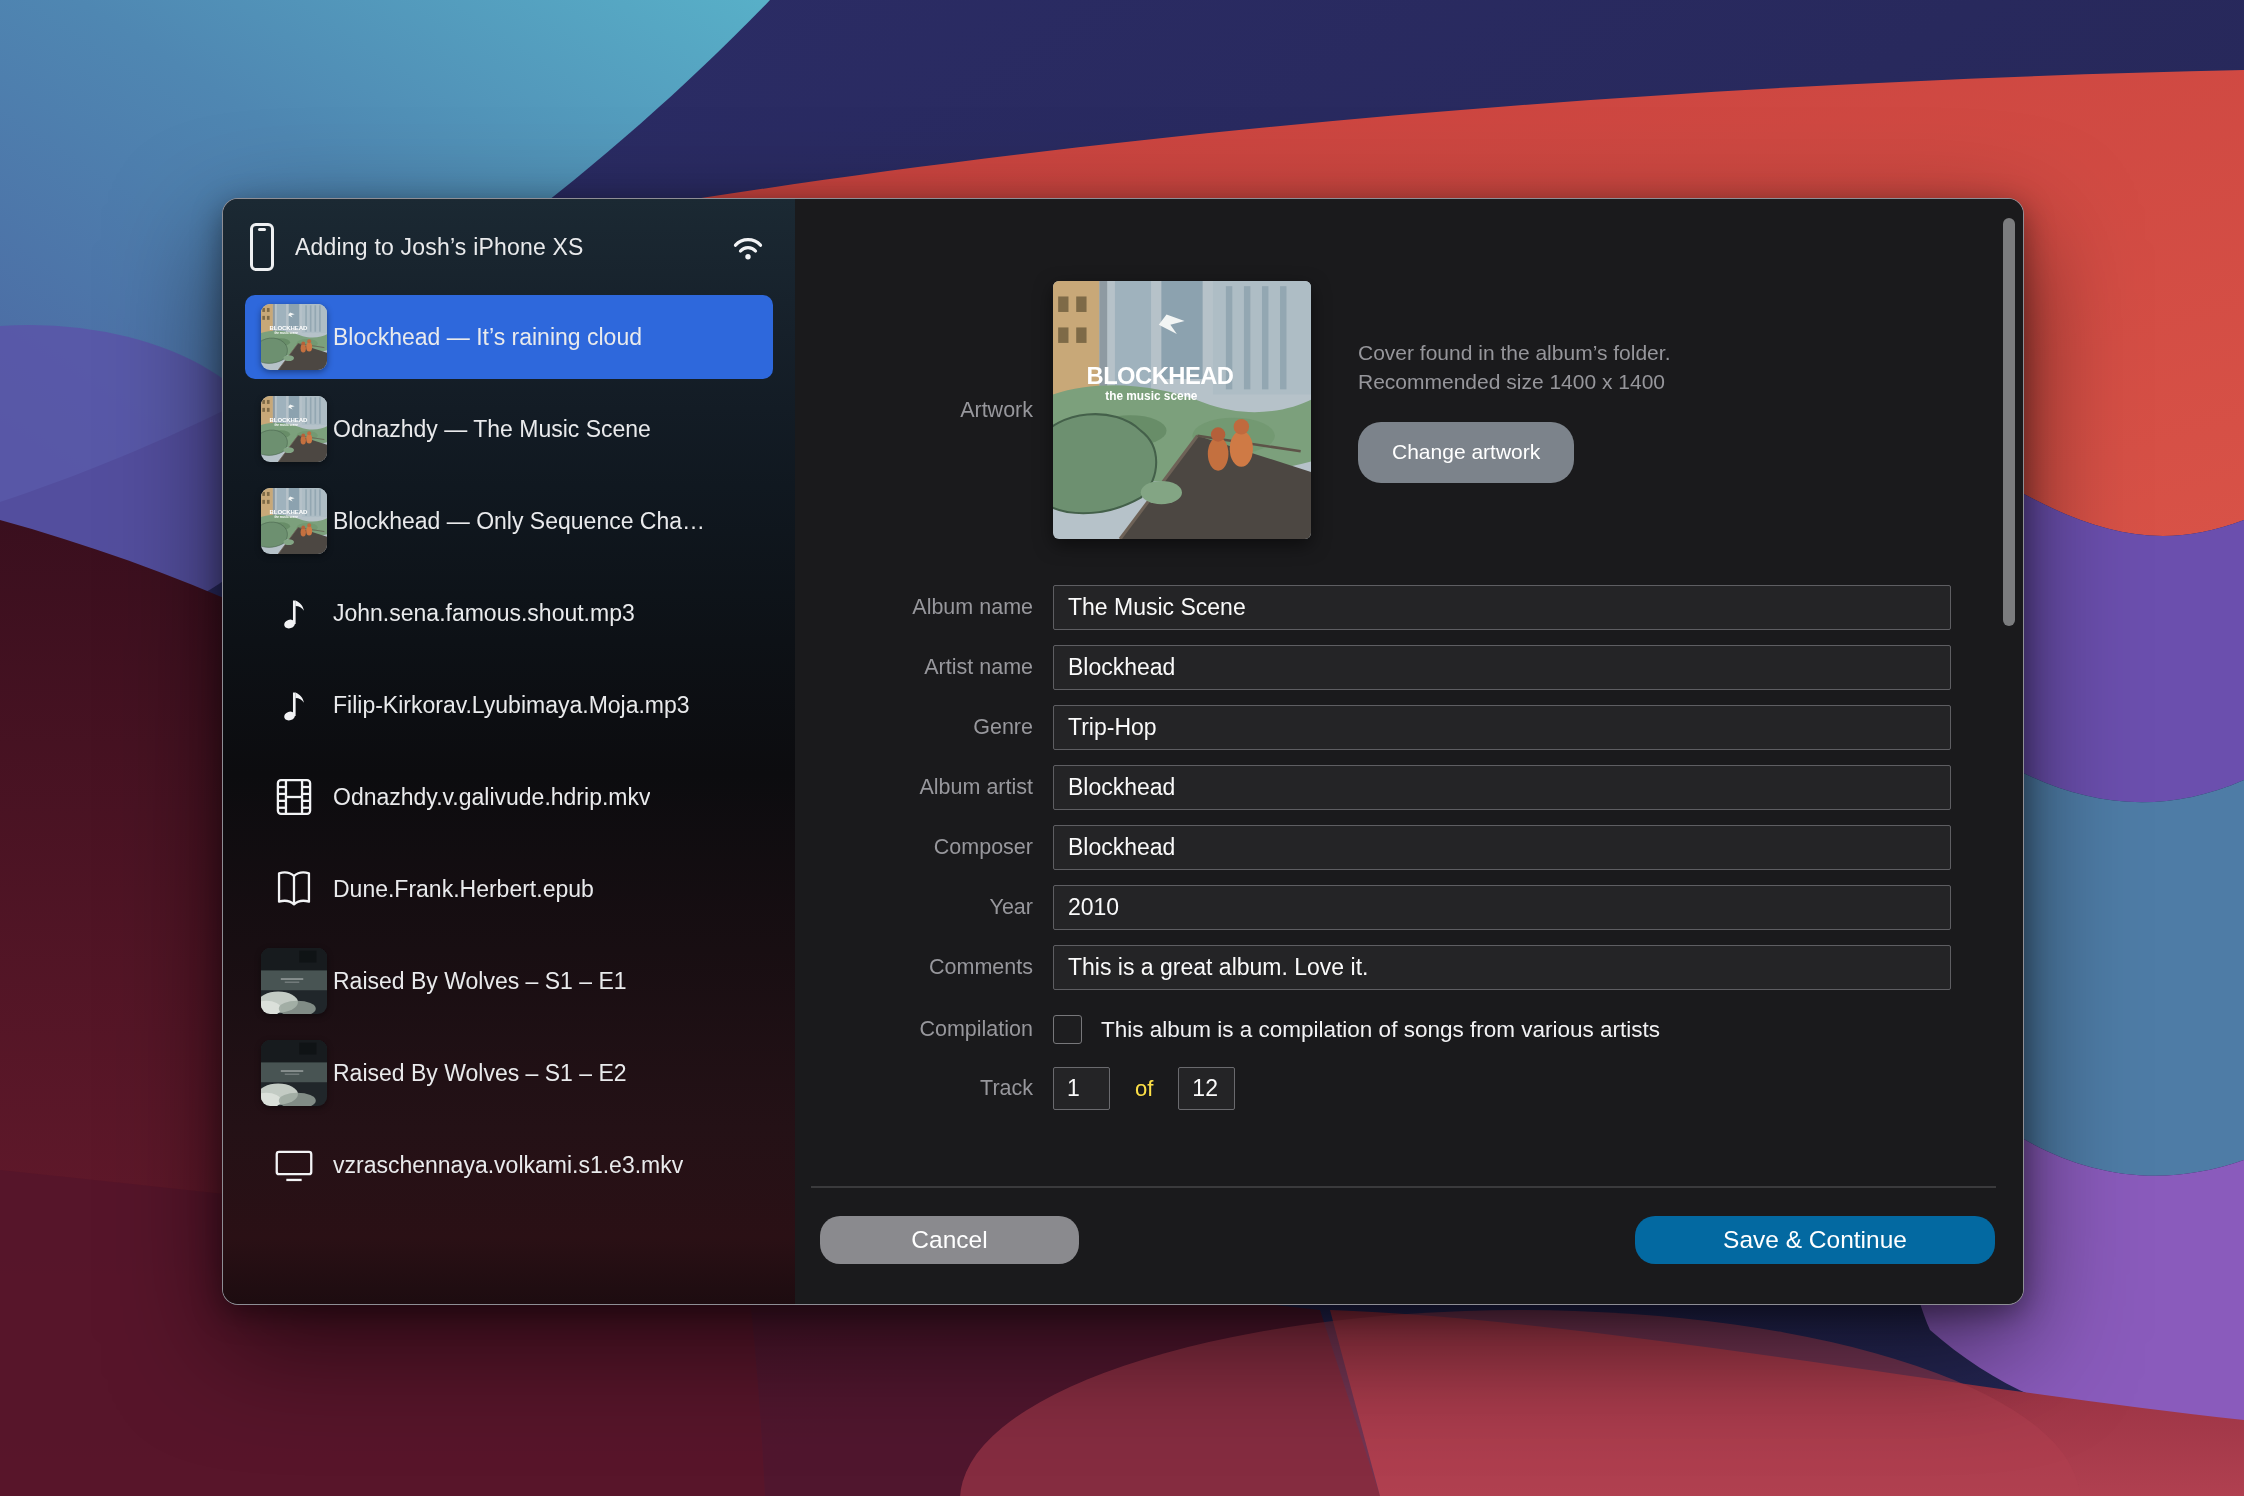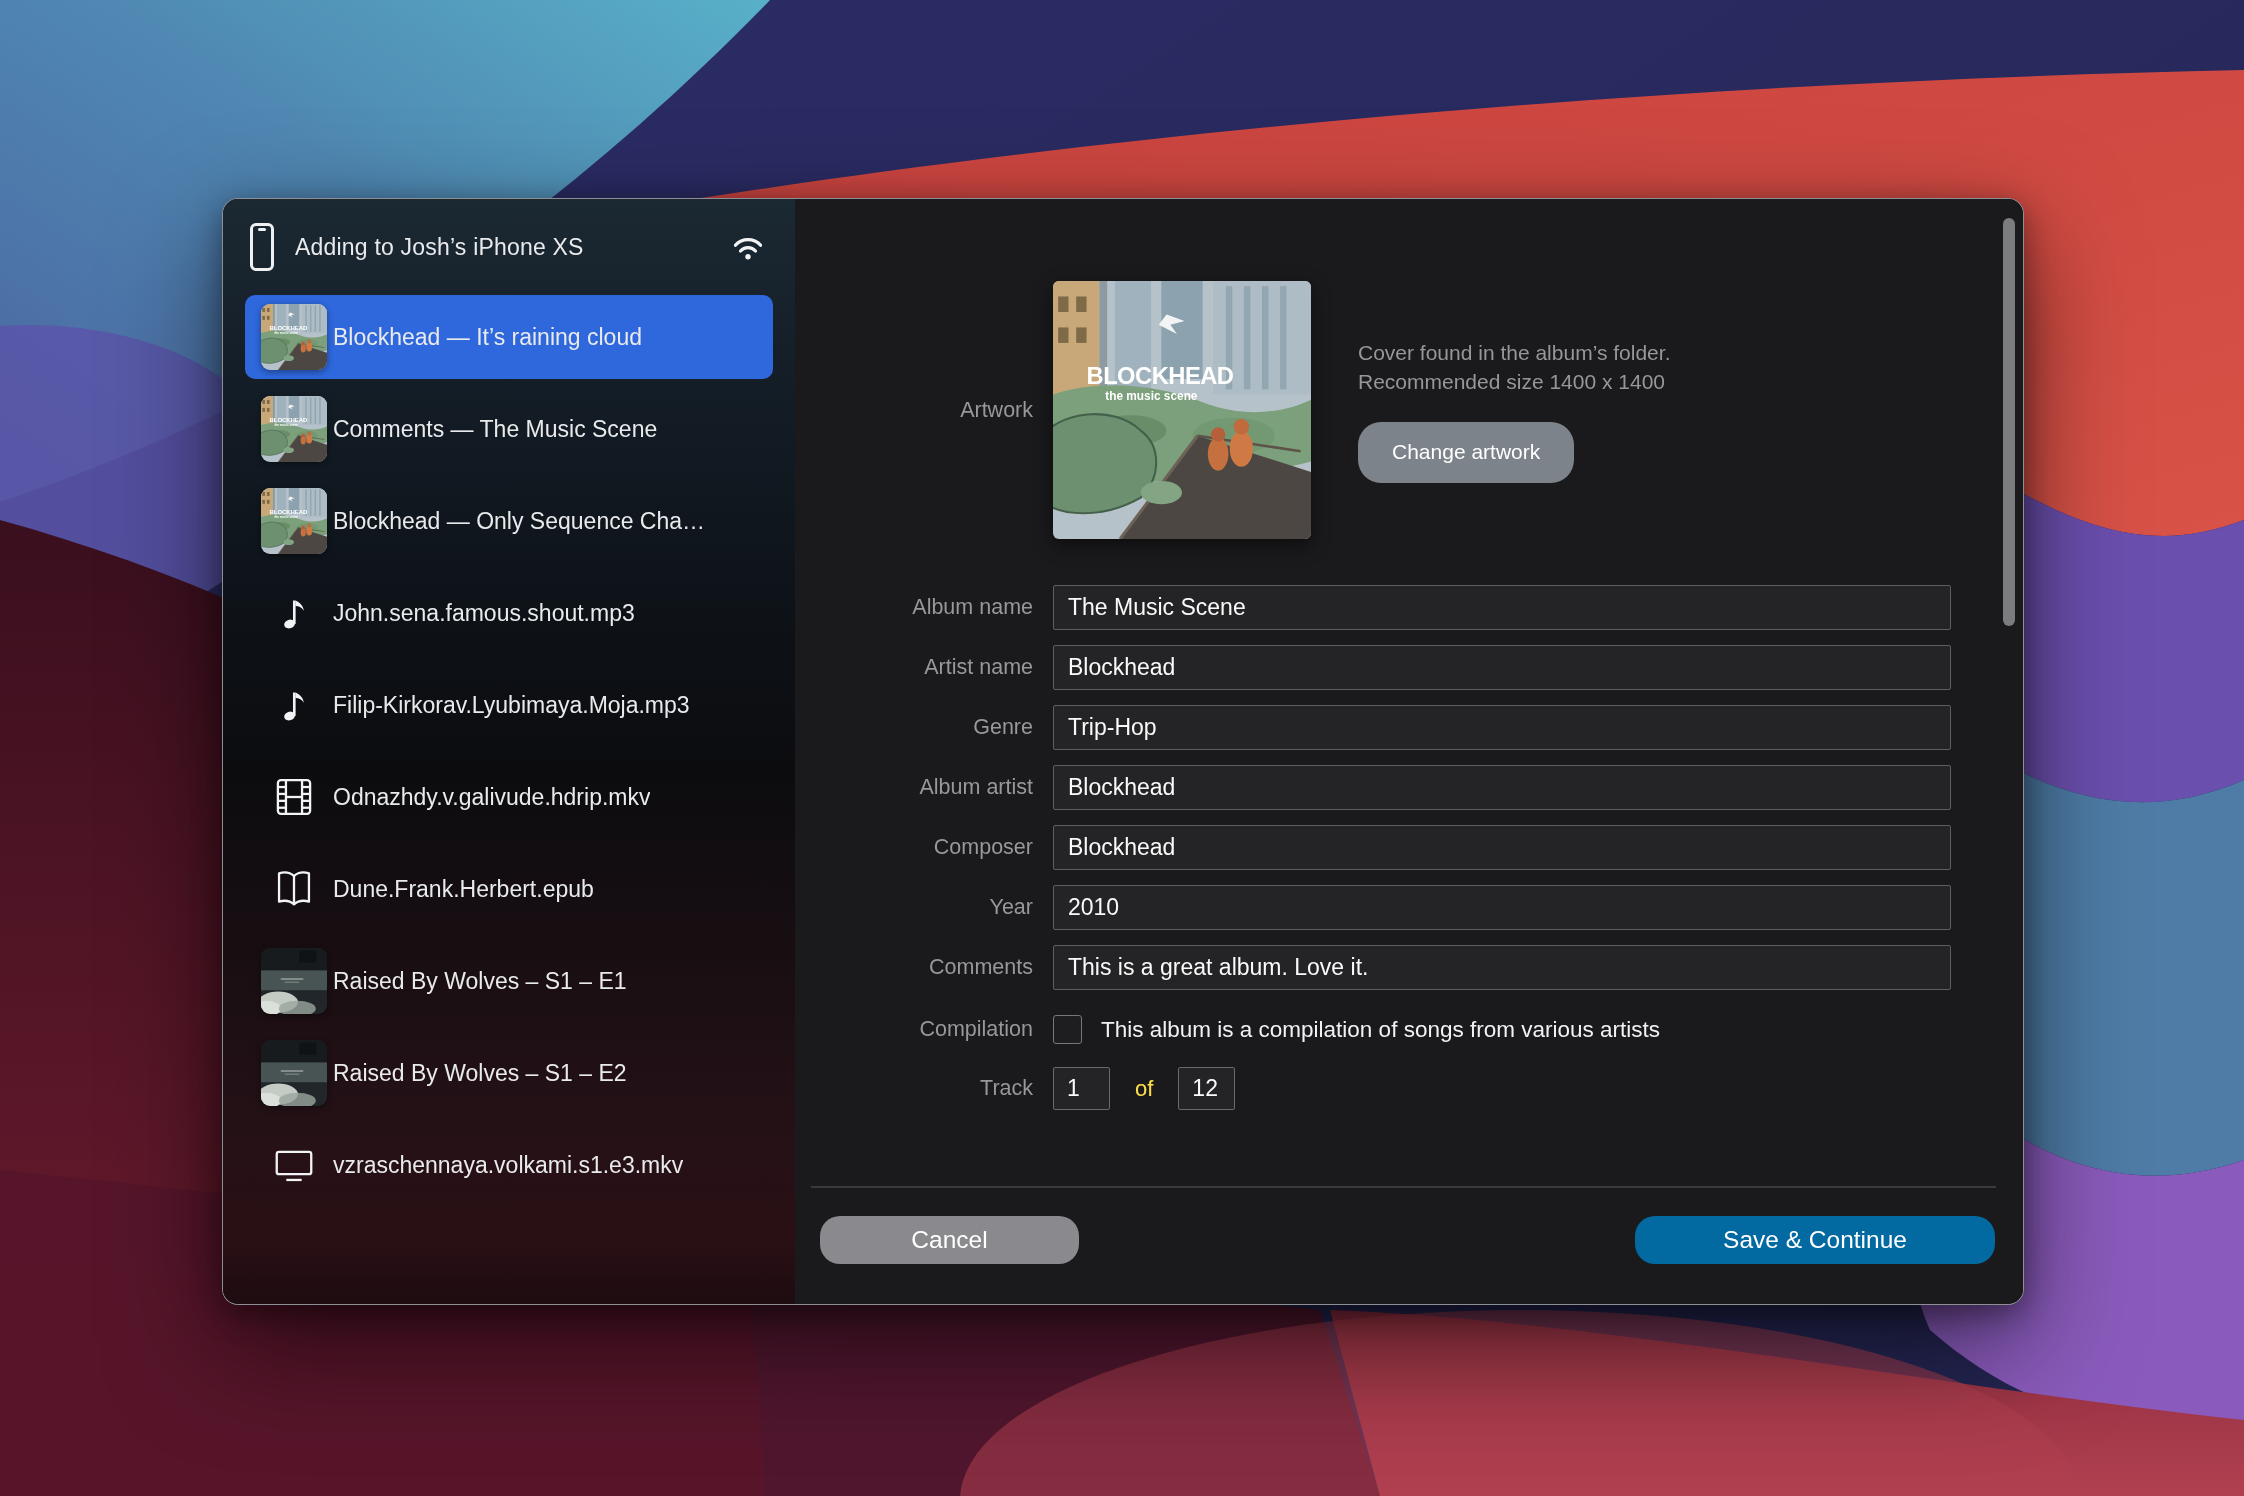--- a/index.html
+++ b/index.html
@@ -182,21 +182,21 @@
       <div class="file-row selected">
         <svg class="thumb" viewBox="0 0 100 100" preserveAspectRatio="none">
             <use href="#gfx-cover"></use>
           </svg>
         <div class="file-label">Blockhead —  It’s raining cloud</div>
       </div>
       <div class="file-row">
         <svg class="thumb" viewBox="0 0 100 100" preserveAspectRatio="none">
             <use href="#gfx-cover"></use>
           </svg>
-        <div class="file-label">Comments —  The Music Scene</div>
+        <div class="file-label">Odnazhdy —  The Music Scene</div>
       </div>
       <div class="file-row">
         <svg class="thumb" viewBox="0 0 100 100" preserveAspectRatio="none">
             <use href="#gfx-cover"></use>
           </svg>
         <div class="file-label">Blockhead —  Only Sequence Cha…</div>
       </div>
       <div class="file-row">
         <div class="icon-cell">
           <svg width="44" height="44" viewBox="0 0 60 60">

